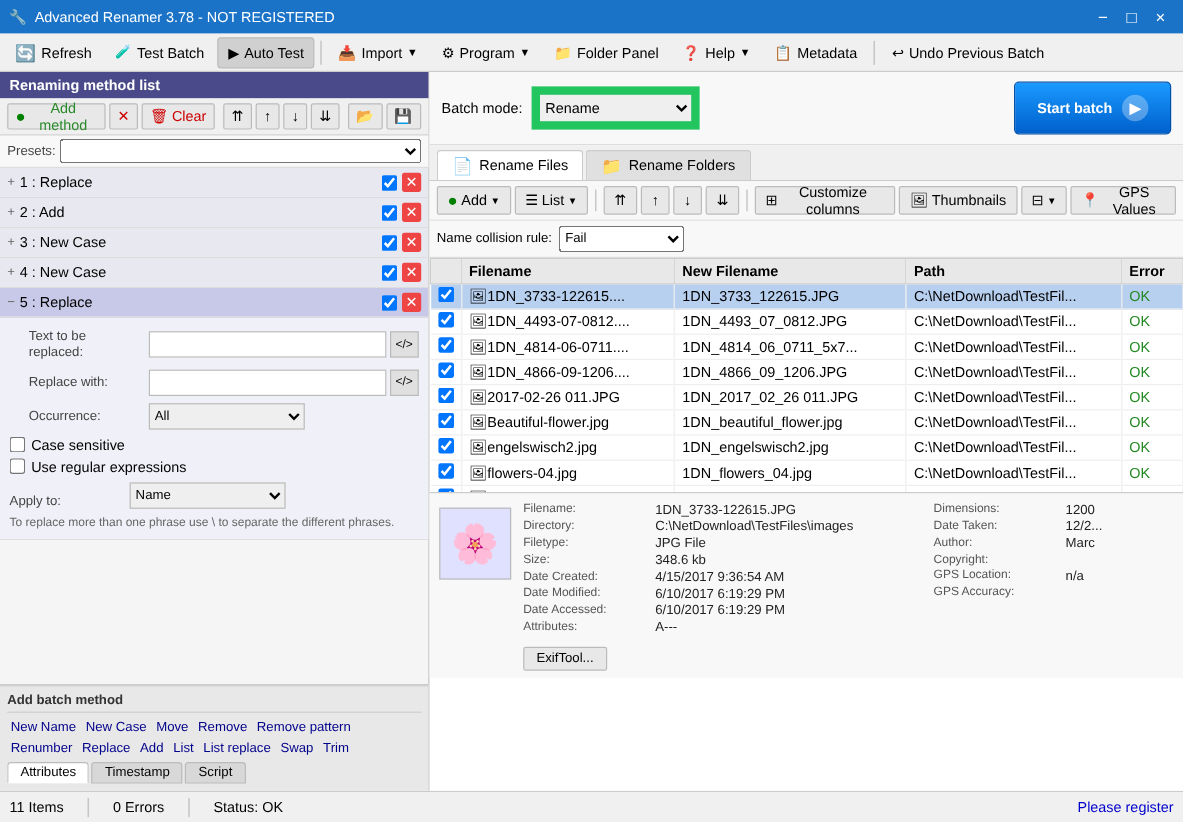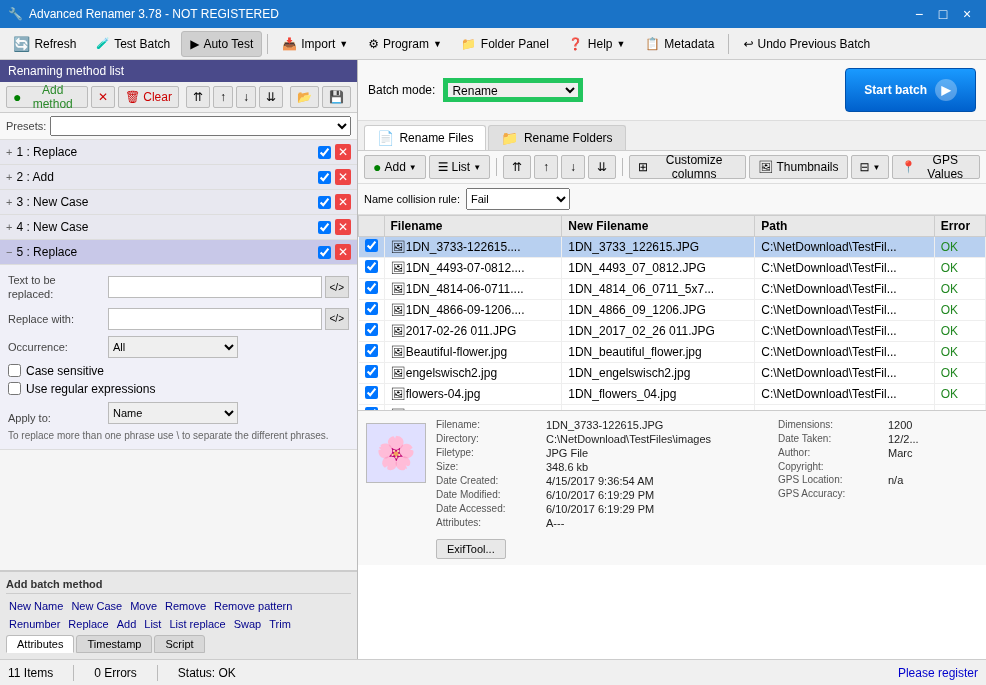--- a/index.html
+++ b/index.html
@@ -15,63 +15,63 @@
     #menubar { background: #f0f0f0; height: 32px; display: flex; align-items: center; padding: 0 4px; border-bottom: 1px solid #ccc; gap: 2px; }
     .menu-btn { background: transparent; border: 1px solid transparent; cursor: pointer; padding: 3px 8px; border-radius: 3px; display: flex; align-items: center; gap: 4px; height: 26px; }
     .menu-btn .icon { font-size: 14px; }
     .separator-v { width: 1px; background: #bbb; height: 20px; margin: 0 3px; }
 
     
     #main { display: flex; height: calc(685px - 28px - 32px - 26px); }
 
     
     #left-panel { width: 358px; display: flex; flex-direction: column; border-right: 1px solid #bbb; background: #f5f5f5; }
-    #renaming-header { background: #4a4a8a; color: white; padding: 4px 8px; font-weight: normal; font-size: 12px; }
+    #renaming-header { background: #4a4a8a; color: white; padding: 4px 8px; font-weight: bold; font-size: 12px; }
     #method-toolbar { display: flex; align-items: center; gap: 3px; padding: 4px 6px; border-bottom: 1px solid #ccc; background: #f0f0f0; }
     .small-btn { background: #e8e8e8; border: 1px solid #bbb; cursor: pointer; border-radius: 2px; padding: 2px 6px; display: flex; align-items: center; gap: 3px; height: 22px; }
     .small-btn.green { color: #2a8a2a; }
     .small-btn.red { color: #cc0000; }
 
     #presets-row { display: flex; align-items: center; gap: 4px; padding: 3px 6px; border-bottom: 1px solid #ddd; background: #f8f8f8; }
     #presets-row label { font-size: 11px; color: #444; }
     #presets-row select { flex: 1; height: 20px; font-size: 11px; }
 
     #methods-list { flex: 1; overflow-y: auto; border-bottom: 1px solid #ccc; position: relative; }
     .method-item { border-bottom: 1px solid #ddd; background: #fff; }
     .method-header { display: flex; align-items: center; padding: 4px 6px; cursor: pointer; background: #e8e8f0; }
     .method-header.expanded { background: #c8c8e8; }
     .method-plus { color: #666; margin-right: 4px; font-size: 11px; }
     .method-minus { color: #666; margin-right: 4px; font-size: 11px; }
     .method-name { flex: 1; font-size: 12px; }
     .method-check { margin-left: auto; margin-right: 4px; }
     .method-del { color: #cc0000; cursor: pointer; font-size: 12px; background: #e44; color: white; border: none; border-radius: 2px; width: 16px; height: 16px; display: flex; align-items: center; justify-content: center; }
     .method-body { padding: 8px; background: #f0f0f8; border-top: 1px solid #ddd; }
     .field-row { display: flex; align-items: center; margin-bottom: 6px; }
-    .field-row label { width: 90px; font-size: 11px; color: #444; }
+    .field-row label { width: 90px; font-size: 11px; color: #444; margin-left: 16px; }
     .field-row input[type=text] { flex: 1; height: 22px; border: 1px solid #bbb; padding: 2px 4px; font-size: 11px; }
     .field-row .code-btn { background: #e0e0e0; border: 1px solid #bbb; cursor: pointer; margin-left: 3px; font-size: 10px; padding: 1px 4px; height: 22px; }
     .field-row select { height: 22px; border: 1px solid #bbb; font-size: 11px; min-width: 100px; }
     .checkbox-row { display: flex; align-items: center; gap: 5px; margin-bottom: 4px; font-size: 11px; }
     .hint-text { font-size: 10px; color: #666; margin-top: 6px; }
     .apply-row { display: flex; align-items: flex-end; margin-top: 6px; }
     .apply-row label { width: 90px; font-size: 11px; color: #444; }
 
     #add-batch { padding: 6px; border-top: 1px solid #ccc; background: #e8e8e8; }
     #add-batch-title { font-weight: bold; font-size: 11px; color: #333; margin-bottom: 5px; border-bottom: 1px solid #ccc; padding-bottom: 3px; }
     .batch-links { display: flex; flex-wrap: wrap; gap: 2px; margin-bottom: 4px; }
     .batch-link { color: #00008b; cursor: pointer; text-decoration: none; font-size: 11px; padding: 1px 3px; }
     .batch-tabs { display: flex; gap: 2px; margin-top: 4px; }
     .batch-tab { background: #d8d8d8; border: 1px solid #bbb; padding: 2px 10px; cursor: pointer; font-size: 11px; border-radius: 3px 3px 0 0; }
     .batch-tab.active { background: #fff; border-bottom-color: #fff; }
 
     
     #right-panel { flex: 1; display: flex; flex-direction: column; background: #fff; }
     #top-bar { display: flex; align-items: center; padding: 8px 10px; background: #f8f8f8; border-bottom: 1px solid #ddd; }
     #top-bar label { margin-right: 8px; font-size: 12px; }
-    #batch-mode-select { height: 24px; width: 140px; font-size: 12px; border: 5px solid #22c55e; }
+    #batch-mode-select { height: 36px; width: 140px; font-size: 12px; border: 7px solid #22c55e; }
     .start-batch-btn { margin-left: auto; background: linear-gradient(to bottom, #1a9aff, #0060cc); color: white; border: 1px solid #0050aa; border-radius: 4px; padding: 6px 18px; cursor: pointer; font-size: 14px; font-weight: bold; display: flex; align-items: center; gap: 8px; height: 44px; }
     .play-icon { width: 22px; height: 22px; background: rgba(255,255,255,0.3); border-radius: 50%; display: flex; align-items: center; justify-content: center; font-size: 12px; }
 
     #file-tabs { display: flex; padding: 0 6px; border-bottom: 1px solid #ccc; background: #f0f0f0; gap: 2px; padding-top: 4px; }
     .file-tab { padding: 4px 12px; cursor: pointer; border: 1px solid #ccc; border-bottom: none; border-radius: 3px 3px 0 0; background: #e0e0e0; display: flex; align-items: center; gap: 5px; font-size: 11px; }
     .file-tab.active { background: #fff; border-bottom-color: #fff; }
     .file-tab .tab-icon { font-size: 14px; }
 
     #file-toolbar { display: flex; align-items: center; padding: 4px 6px; border-bottom: 1px solid #ddd; background: #f8f8f8; gap: 3px; }
     .tool-btn { background: #e8e8e8; border: 1px solid #bbb; cursor: pointer; border-radius: 2px; padding: 2px 8px; display: flex; align-items: center; gap: 3px; height: 24px; font-size: 11px; }

